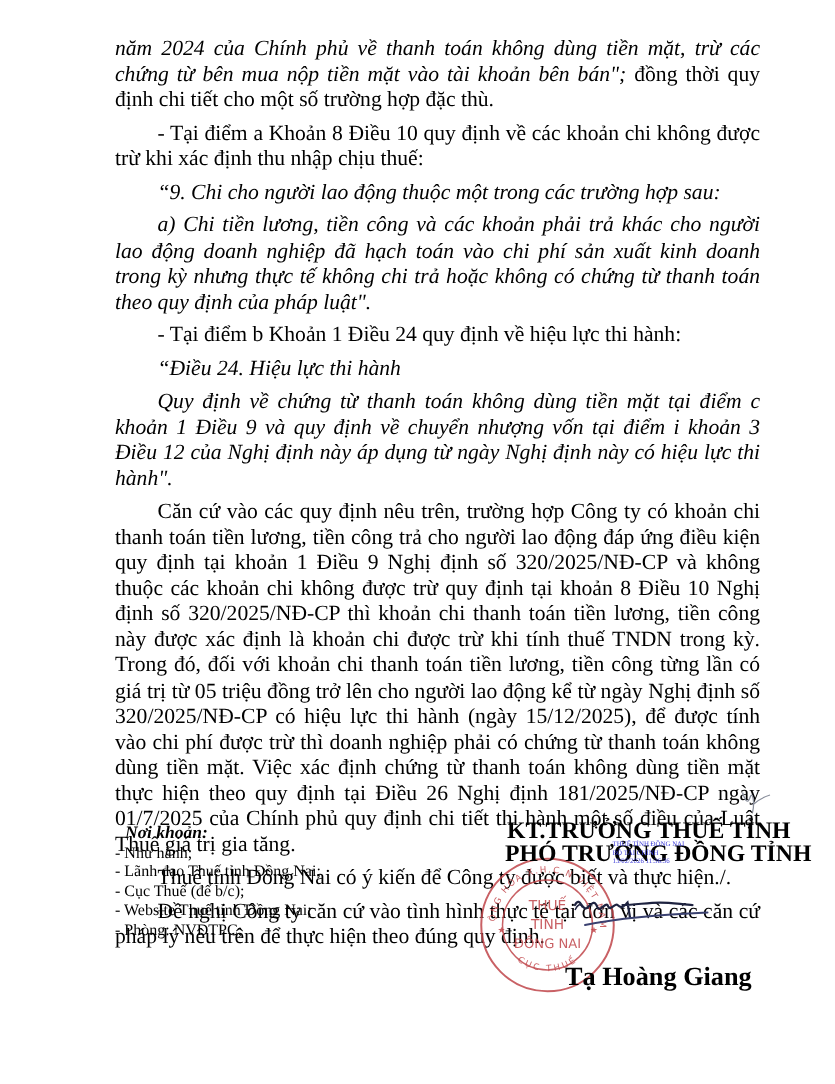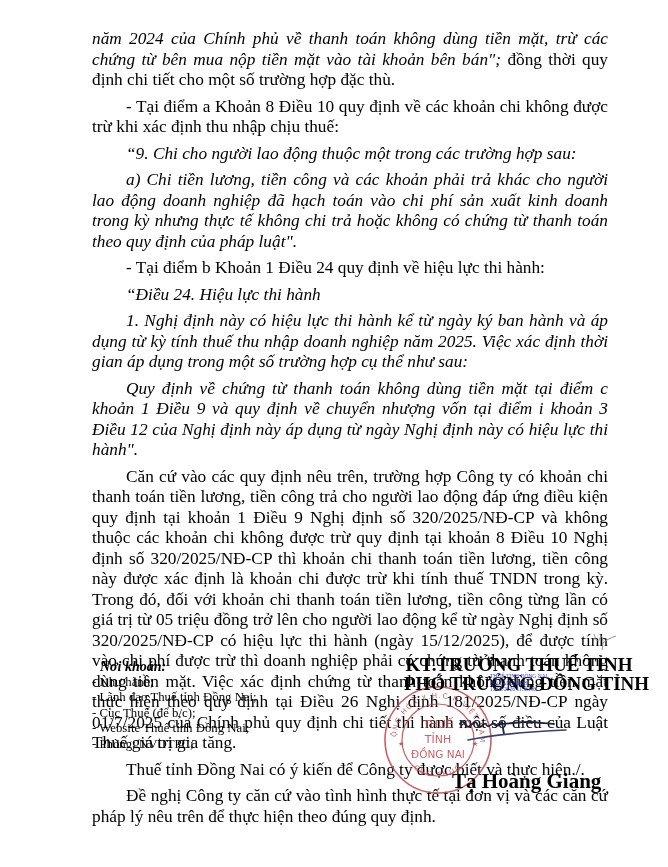--- a/index.html
+++ b/index.html
@@ -111,21 +111,20 @@
   <p class="p indent">- Tại điểm a Khoản 8 Điều 10 quy định về các khoản chi không được trừ khi xác định thu nhập chịu thuế:</p>
 
   <p class="p indent i">“9. Chi cho người lao động thuộc một trong các trường hợp sau:</p>
 
   <p class="p indent i"> a)  Chi tiền lương, tiền công và các khoản phải trả khác cho người lao động doanh nghiệp đã hạch toán vào chi phí sản xuất kinh doanh trong kỳ nhưng thực tế không chi trả hoặc không có chứng từ thanh toán theo quy định của pháp luật".</p>
 
   <p class="p indent">- Tại điểm b Khoản 1 Điều 24 quy định về hiệu lực thi hành:</p>
 
   <p class="p indent i">“Điều 24. Hiệu lực thi hành</p>
 
-  <p class="p indent i">1. Nghị định này có hiệu lực thi hành kể từ ngày ký ban hành và áp dụng từ kỳ tính thuế thu nhập doanh nghiệp năm 2025. Việc xác định thời gian áp dụng trong một số trường hợp cụ thể như sau:</p>
 
   <p class="p indent i">Quy định về chứng từ thanh toán không dùng tiền mặt tại điểm c khoản 1 Điều 9 và quy định về chuyển nhượng vốn tại điểm i khoản 3 Điều 12 của Nghị định này áp dụng từ ngày Nghị định này có hiệu lực thi hành".</p>
 
   <p class="p indent">Căn cứ vào các quy định nêu trên, trường hợp Công ty có khoản chi thanh toán tiền lương, tiền công trả cho người lao động đáp ứng điều kiện quy định tại khoản 1 Điều 9 Nghị định số 320/2025/NĐ-CP và không thuộc các khoản chi không được trừ quy định tại khoản 8 Điều 10 Nghị định số 320/2025/NĐ-CP thì khoản chi thanh toán tiền lương, tiền công này được xác định là khoản chi được trừ khi tính thuế TNDN trong kỳ. Trong đó, đối với khoản chi thanh toán tiền lương, tiền công từng lần có giá trị từ 05 triệu đồng trở lên cho người lao động kể từ ngày Nghị định số 320/2025/NĐ-CP có hiệu lực thi hành (ngày 15/12/2025), để được tính vào chi phí được trừ thì doanh nghiệp phải có chứng từ thanh toán không dùng tiền mặt. Việc xác định chứng từ thanh toán không dùng tiền mặt thực hiện theo quy định tại Điều 26 Nghị định 181/2025/NĐ-CP ngày 01/7/2025 của Chính phủ quy định chi tiết thi hành một số điều của Luật Thuế giá trị gia tăng.</p>
 
   <p class="p indent">Thuế tỉnh Đồng Nai có ý kiến để Công ty được biết và thực hiện./.</p>
 
   <p class="p indent">Đề nghị Công ty căn cứ vào tình hình thực tế tại đơn vị và các căn cứ pháp lý nêu trên để thực hiện theo đúng quy định.</p>
 </div>
 

